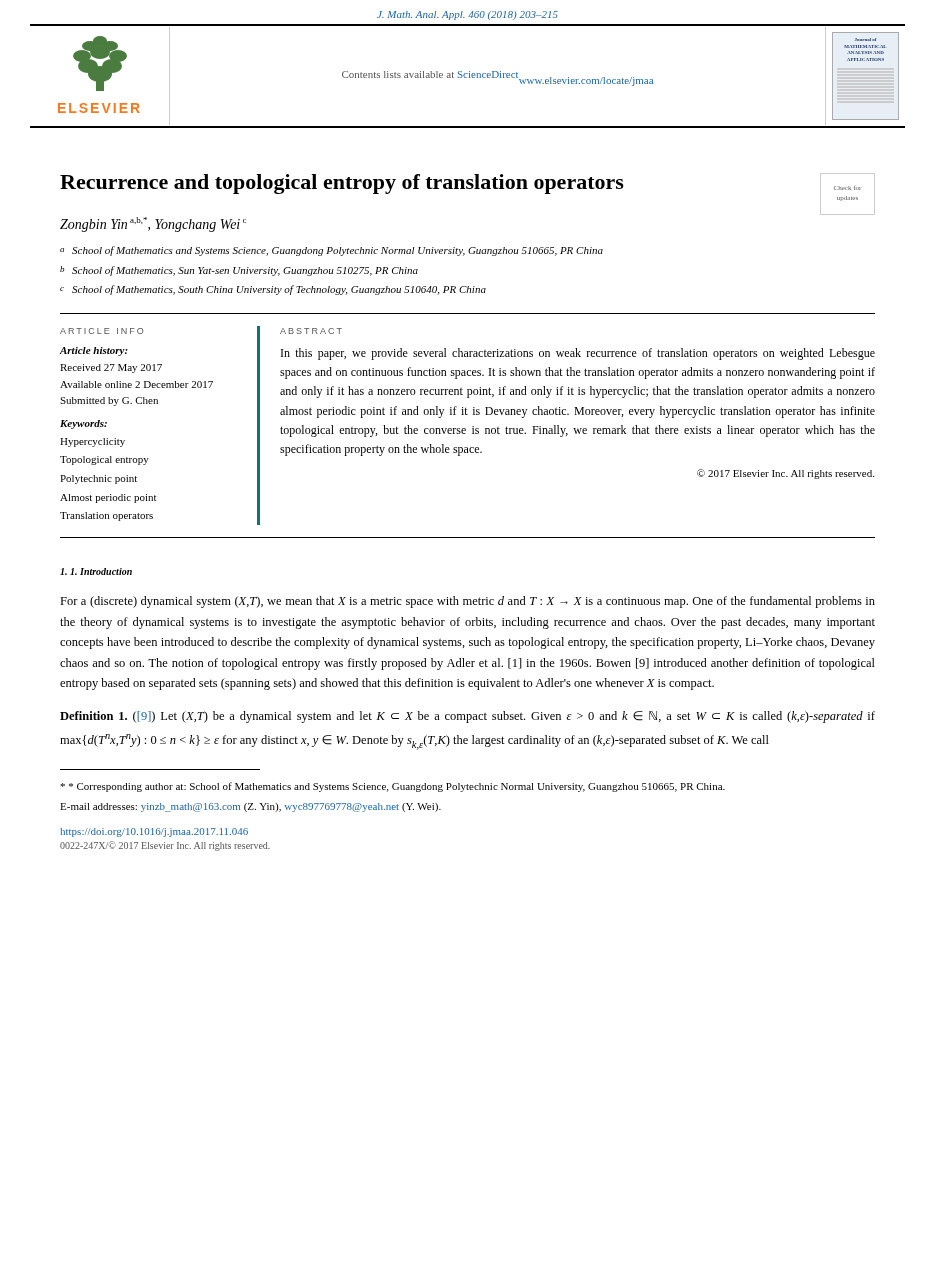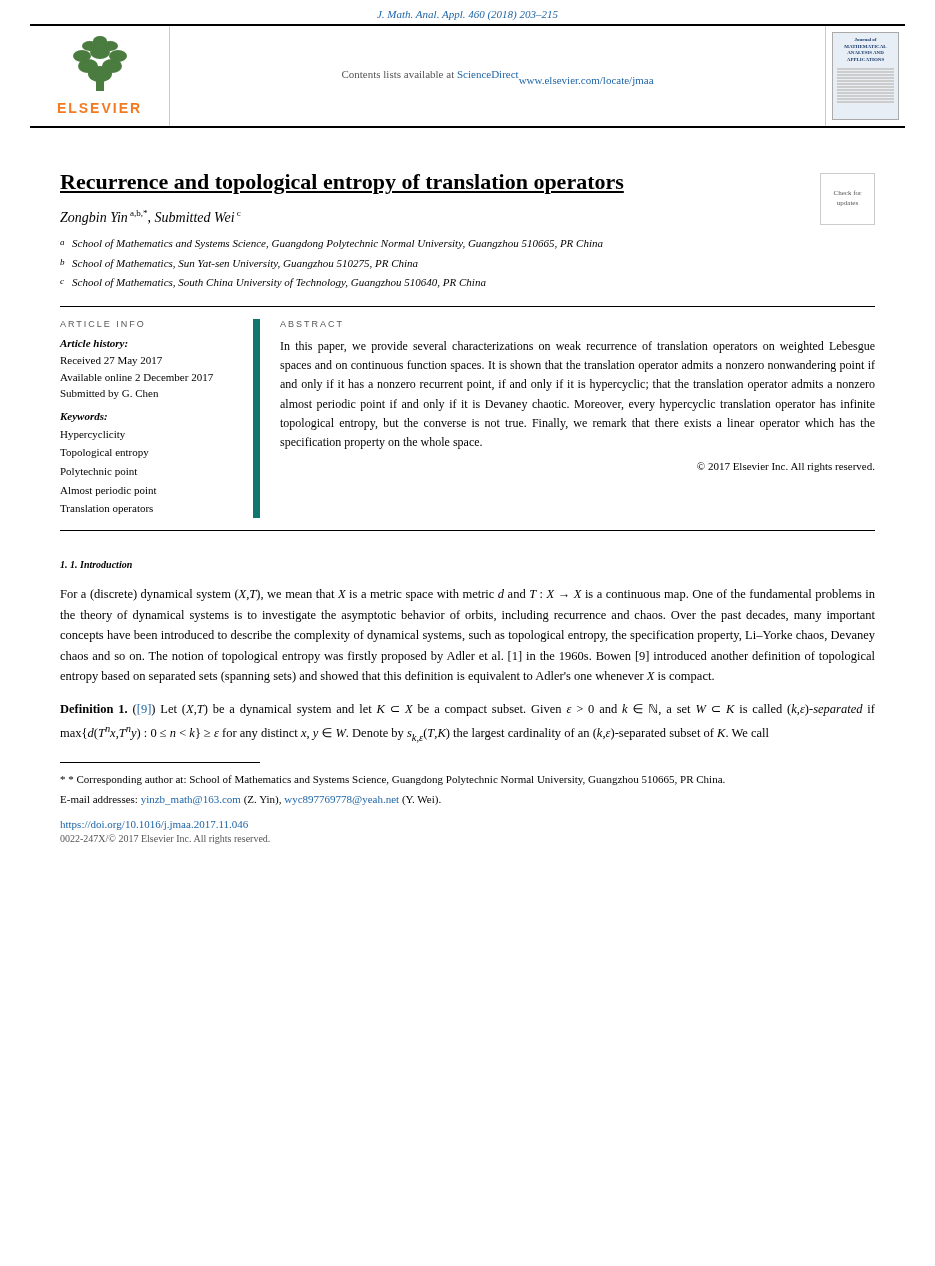--- a/index.html
+++ b/index.html
@@ -130,29 +130,28 @@
     }
 
     .content-area {
       padding: 20px 60px 20px 60px;
     }
 
     .paper-title {
       font-size: 22px;
       font-weight: bold;
       margin-top: 20px;
-      margin-bottom: 11px;
+      margin-bottom: 18px;
       line-height: 1.3;
-      text-decoration: underline;
     }
 
     .check-updates {
       float: right;
       width: 55px;
-      height: 52px;
+      height: 42px;
       border: 1px solid #ccc;
       display: flex;
       align-items: center;
       justify-content: center;
       margin-left: 10px;
       margin-top: 5px;
     }
 
     .check-updates-inner {
       font-size: 7px;
@@ -205,21 +204,21 @@
 
     .two-col {
       display: flex;
       gap: 20px;
       margin-top: 10px;
     }
 
     .article-info {
       width: 200px;
       min-width: 200px;
-      border-right: 7px solid #0f766e;
+      border-right: 3px solid #0f766e;
       padding-right: 16px;
     }
 
     .ai-section-title {
       font-size: 9px;
       letter-spacing: 2px;
       text-transform: uppercase;
       font-family: Arial, sans-serif;
       color: #555;
       margin-bottom: 6px;
@@ -393,21 +392,21 @@
     <div style="float:right;">
       <div class="check-updates">
         <div class="check-updates-inner">Check for<br>updates</div>
       </div>
     </div>
     <h1 class="paper-title">Recurrence and topological entropy of translation operators</h1>
   </div>
 
   <div class="authors">
     <span class="author-name">Zongbin Yin</span><span class="author-sup"> a,b,*</span>,
-    <span class="author-name">Submitted Wei</span><span class="author-sup"> c</span>
+    <span class="author-name">Yongchang Wei</span><span class="author-sup"> c</span>
   </div>
 
   <div class="affiliations">
     <div class="affil-line">
       <span class="affil-sup">a</span>
       <span>School of Mathematics and Systems Science, Guangdong Polytechnic Normal University, Guangzhou 510665, PR China</span>
     </div>
     <div class="affil-line">
       <span class="affil-sup">b</span>
       <span>School of Mathematics, Sun Yat-sen University, Guangzhou 510275, PR China</span>

